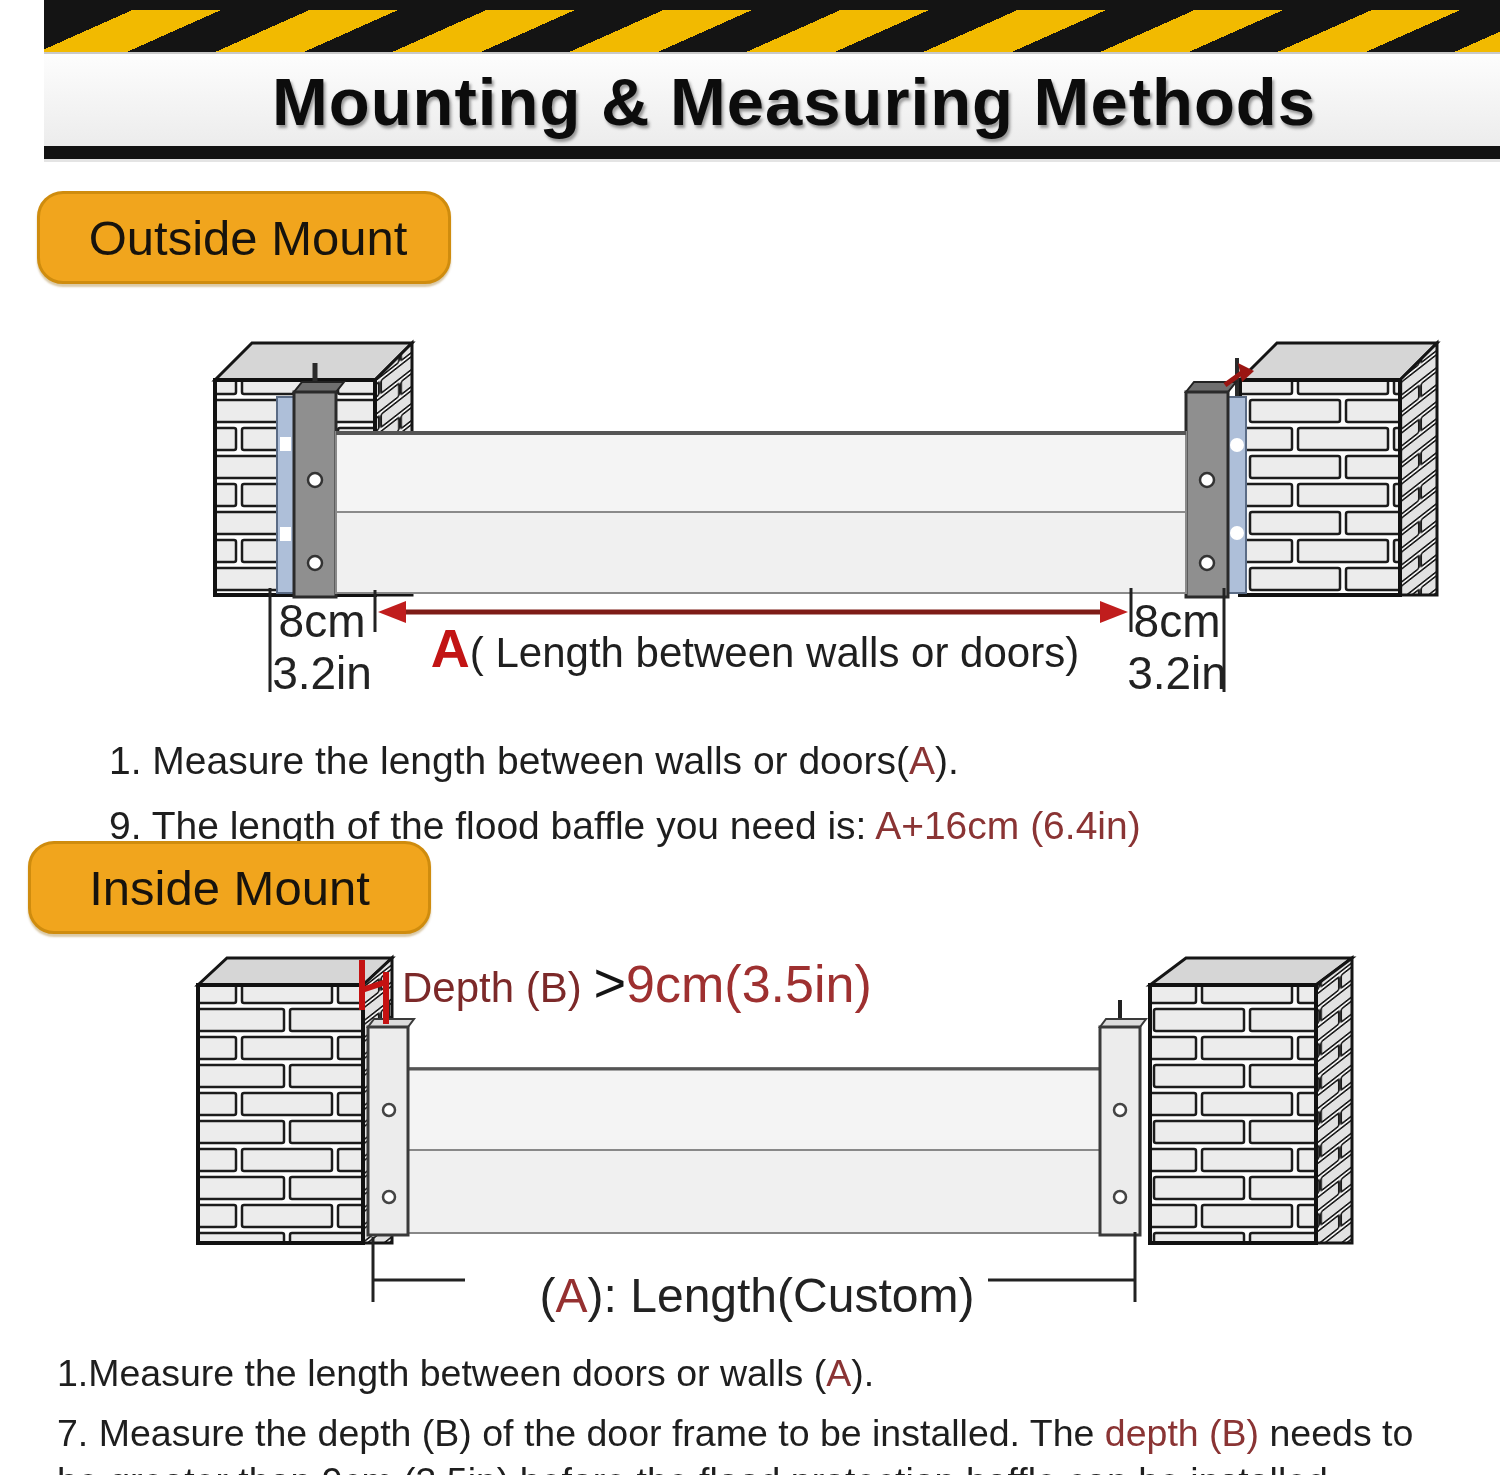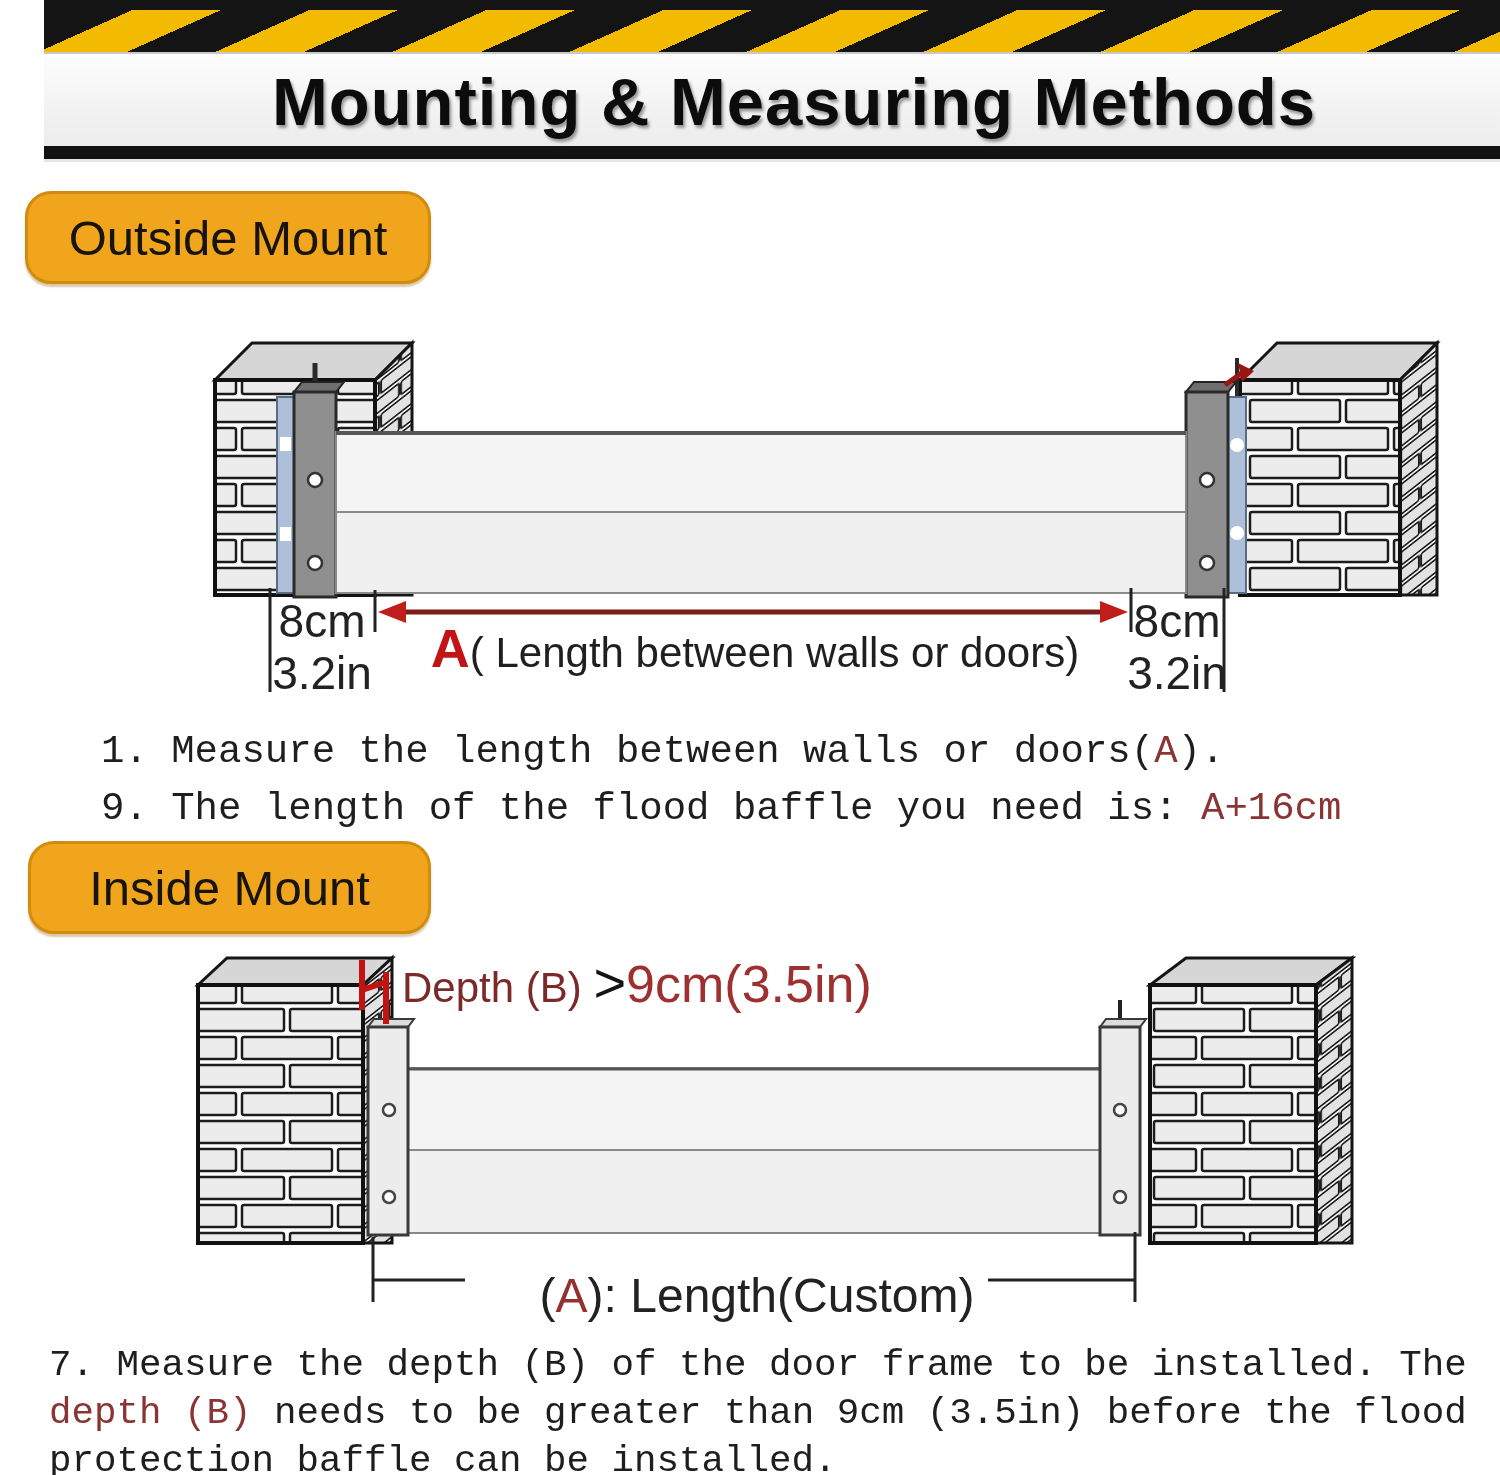--- a/index.html
+++ b/index.html
@@ -25,32 +25,32 @@
   }
   .banner-bar { height:13px; background:#121212; box-shadow:0 3px 0 #e4e4e4; }
 
   
   .badge {
     position:absolute; display:flex; align-items:center; justify-content:center;
     background:#f1a51d; border:3px solid #cf8c0e; border-radius:26px;
     box-shadow:0 3px 2px rgba(150,100,0,.35);
     font-size:49px; color:#17130d;
   }
-  .badge-outside { left:25px; top:191px; width:400px; height:87px; }
+  .badge-outside { left:37px; top:191px; width:400px; height:87px;padding-left:8px; }
   .badge-inside  { left:28px; top:841px; width:397px; height:87px;text-align:right; }
 
   
   .diagram { position:absolute; left:0; }
   #outside-svg { top:285px; width:1500px; height:420px; }
   #inside-svg  { top:950px; width:1500px; height:400px; }
   svg text { font-family:"Liberation Sans", sans-serif; }
 
   
   .steps { position:absolute; color:#1e1e1e; }
-  .steps p { margin:4px;font-family:Liberation Mono, monospace; }
+  .steps p { margin:12px; }
   .steps .em { color:#8a3434; }
   .steps-outside { left:97px; top:722px; width:1360px; font-size:39px; line-height:1.36; }
   .steps-inside  { left:45px; top:1337px; width:1432px; font-size:37.5px; line-height:1.28; }
   .steps-inside p + p { margin-top:10px; }
 </style>
 </head>
 <body>
 
 <div class="page">
 
@@ -213,16 +213,17 @@
     <g>
       <line x1="373" y1="287" x2="373" y2="352" stroke="#222222" stroke-width="3"></line>
       <line x1="373" y1="330" x2="465" y2="330" stroke="#222222" stroke-width="3"></line>
       <line x1="988" y1="330" x2="1135" y2="330" stroke="#222222" stroke-width="3"></line>
       <line x1="1135" y1="282" x2="1135" y2="352" stroke="#222222" stroke-width="3"></line>
       <text x="757" y="362" text-anchor="middle" font-size="48"><tspan fill="#222222">(</tspan><tspan fill="#953030">A</tspan><tspan fill="#222222">): Length(Custom)</tspan></text>
     </g>
   </svg>
 
   <div class="steps steps-inside">
+    <p><span>1.Measure the length between doors or walls (</span><span class="em">A</span><span>).</span></p>
     <p><span>7. Measure the depth (B) of the door frame to be installed. The </span><span class="em">depth (B)</span><span> needs to be greater than 9cm (3.5in) before the flood protection baffle can be installed.</span></p>
   </div>
 
 </div>
 
 </body></html>

